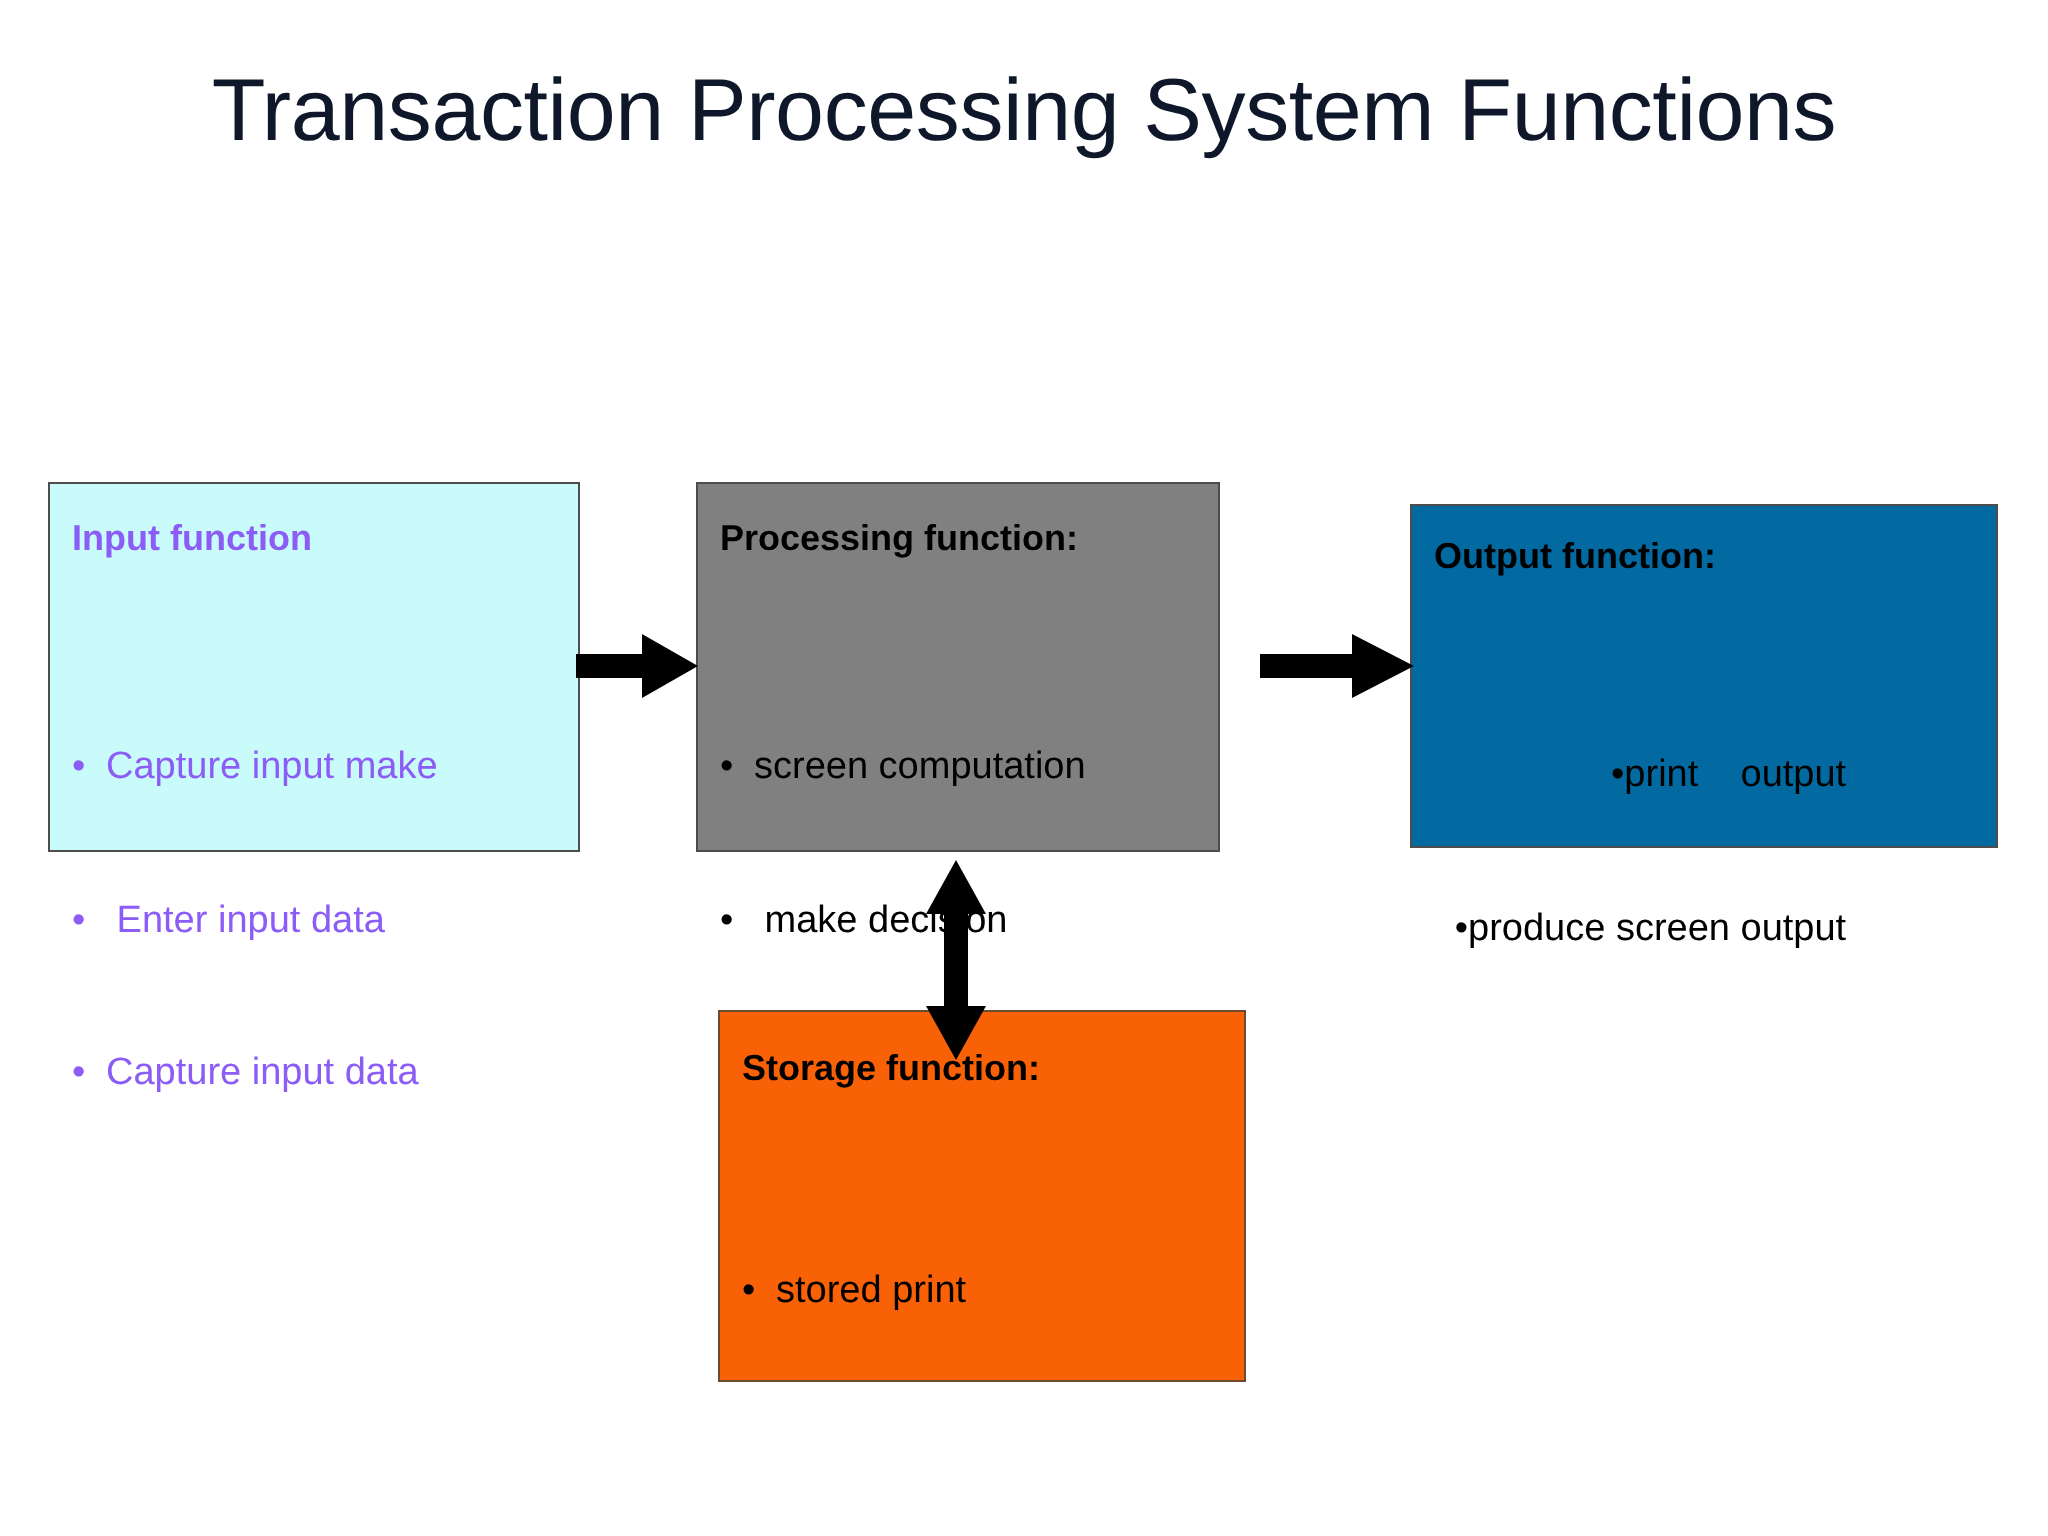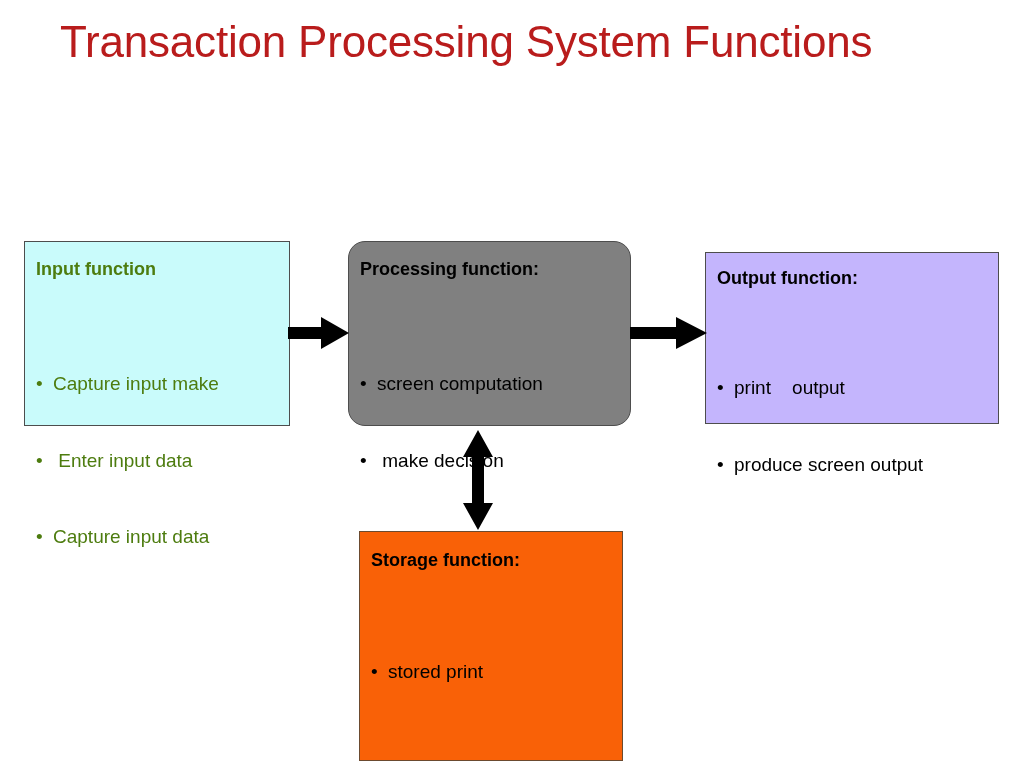--- a/index.html
+++ b/index.html
@@ -21,28 +21,28 @@
     left: 0; top: 0;
     width: 1024px;
     height: 768px;
     background: #ffffff;
   }
 
   
   .slide-title {
     position: absolute;
     left: 60px;
-    top: 16px;
+    top: 30px;
     width: 904px;
-    text-align: left;
+    text-align: center;
     font-family: "Liberation Sans", sans-serif;
     font-weight: 400;
     font-size: 44px;
     line-height: 52px;
-    color: #b91c1c;
+    color: #0f172a;
     letter-spacing: -0.2px;
   }
 
   
   .fn-box {
     position: absolute;
     box-sizing: border-box;
     border: 1px solid #4d4d4d;
     padding: 0;
   }
@@ -82,42 +82,41 @@
     top: 241px;
     width: 266px;
     height: 185px;
     background: #c9fbfb;
   }
   #box-input .fn-list { top: 78px; }
 
   #box-processing {
     left: 348px;
     top: 241px;
-    width: 283px;
+    width: 262px;
     height: 185px;
     background: #808080;
-    border-radius: 17px;
   }
   #box-processing .fn-list { top: 78px; }
 
   #box-output {
     left: 705px;
     top: 252px;
     width: 294px;
     height: 172px;
     background: #8ec707;
   }
   #box-output .fn-heading { top: 14px; }
   #box-output .fn-list { top: 71px; }
 
   #box-storage {
     left: 359px;
-    top: 531px;
+    top: 505px;
     width: 264px;
-    height: 230px;
+    height: 186px;
     background: #f96107;
   }
   #box-storage .fn-heading { top: 17px; }
   #box-storage .fn-list { top: 76px; }
 
   
   .arrow {
     position: absolute;
   }
 
@@ -140,38 +139,38 @@
     height: 100px;
   }
 </style>
 </head>
 <body>
 
 <div id="slide" style="background: rgb(255, 255, 255);">
 
   <div class="slide-title">Transaction Processing System Functions</div>
 
-  <div class="fn-box" id="box-input" style="background: rgb(201, 251, 251); border-color: rgb(77, 77, 77); color: #4d7c0f;">
+  <div class="fn-box" id="box-input" style="background: rgb(201, 251, 251); border-color: rgb(77, 77, 77); color: #8b5cf6;">
     <div class="fn-heading">Input function</div>
     <ul class="fn-list">
       <li><span class="bullet">•</span><span>Capture input make</span></li>
       <li><span class="bullet">•</span><span> Enter input data</span></li>
       <li><span class="bullet">•</span><span>Capture input data</span></li>
     </ul>
   </div>
 
   <div class="fn-box" id="box-processing" style="background: rgb(128, 128, 128); border-color: rgb(77, 77, 77); color: rgb(0, 0, 0);">
     <div class="fn-heading">Processing function:</div>
     <ul class="fn-list">
       <li><span class="bullet">•</span><span>screen computation</span></li>
       <li><span class="bullet">•</span><span> make decision</span></li>
     </ul>
   </div>
 
-  <div class="fn-box" id="box-output" style="background: #c4b5fd; border-color: rgb(77, 77, 77); color: rgb(0, 0, 0);">
+  <div class="fn-box" id="box-output" style="background: #0369a1; border-color: rgb(77, 77, 77); color: rgb(0, 0, 0); text-align: right;">
     <div class="fn-heading">Output function:</div>
     <ul class="fn-list">
       <li><span class="bullet">•</span><span>print    output</span></li>
       <li><span class="bullet">•</span><span>produce screen output</span></li>
     </ul>
   </div>
 
   <div class="fn-box" id="box-storage" style="background: rgb(249, 97, 7); border-color: rgb(107, 74, 47); color: rgb(0, 0, 0);">
     <div class="fn-heading">Storage function:</div>
     <ul class="fn-list">

